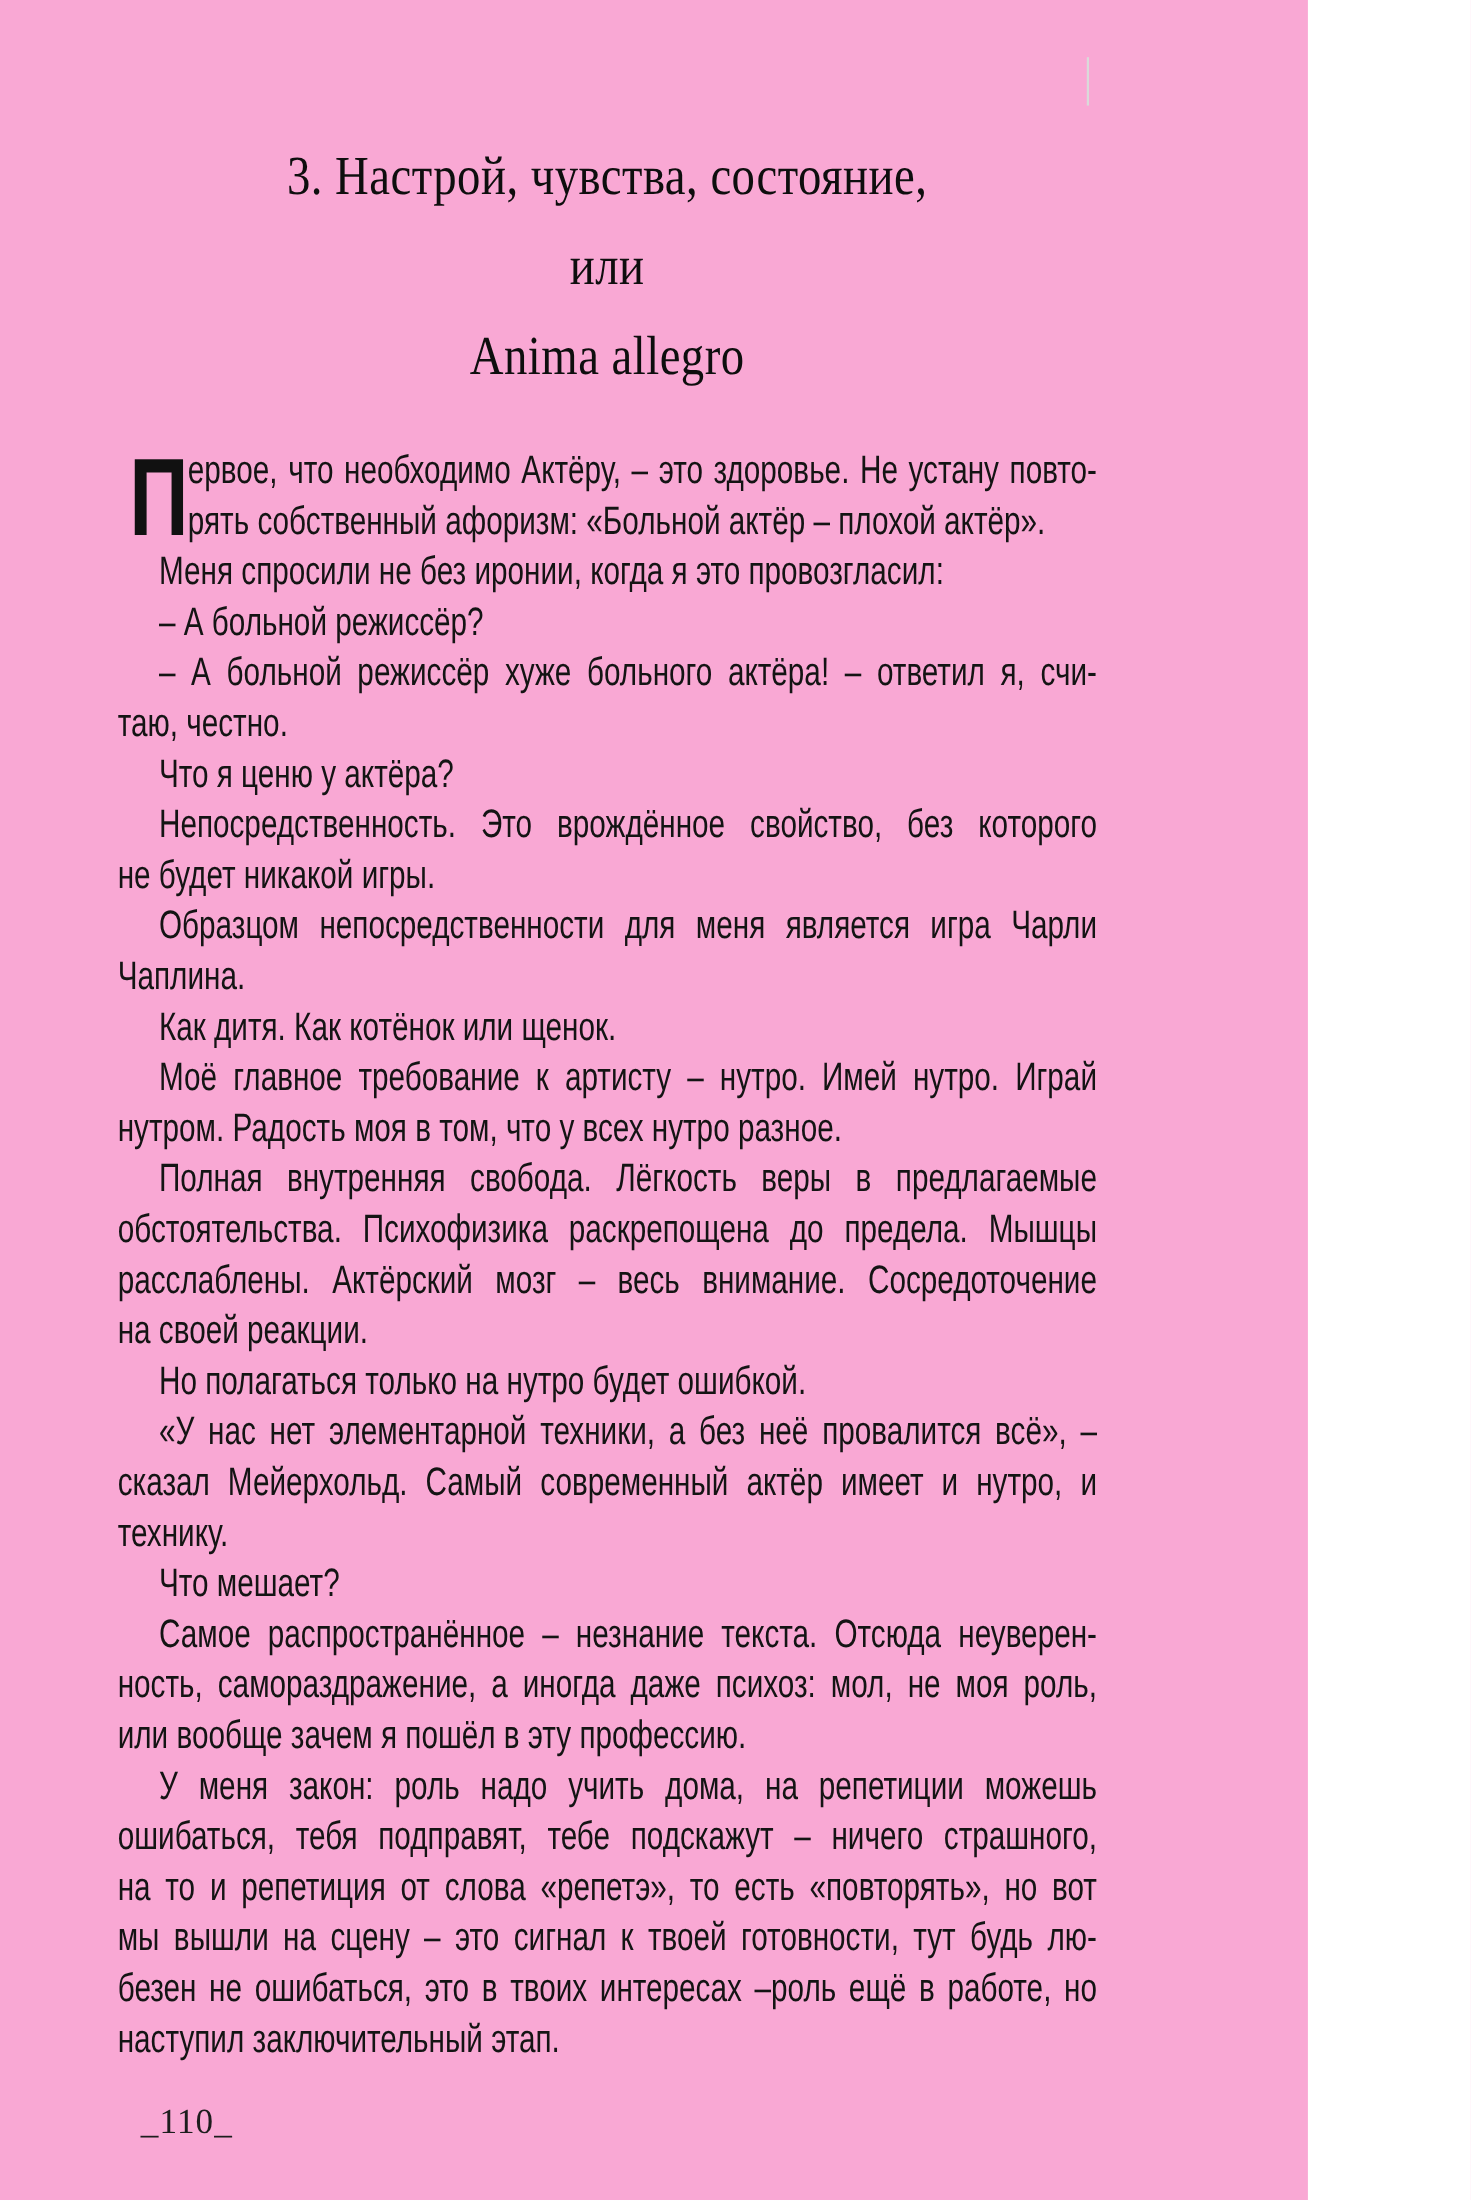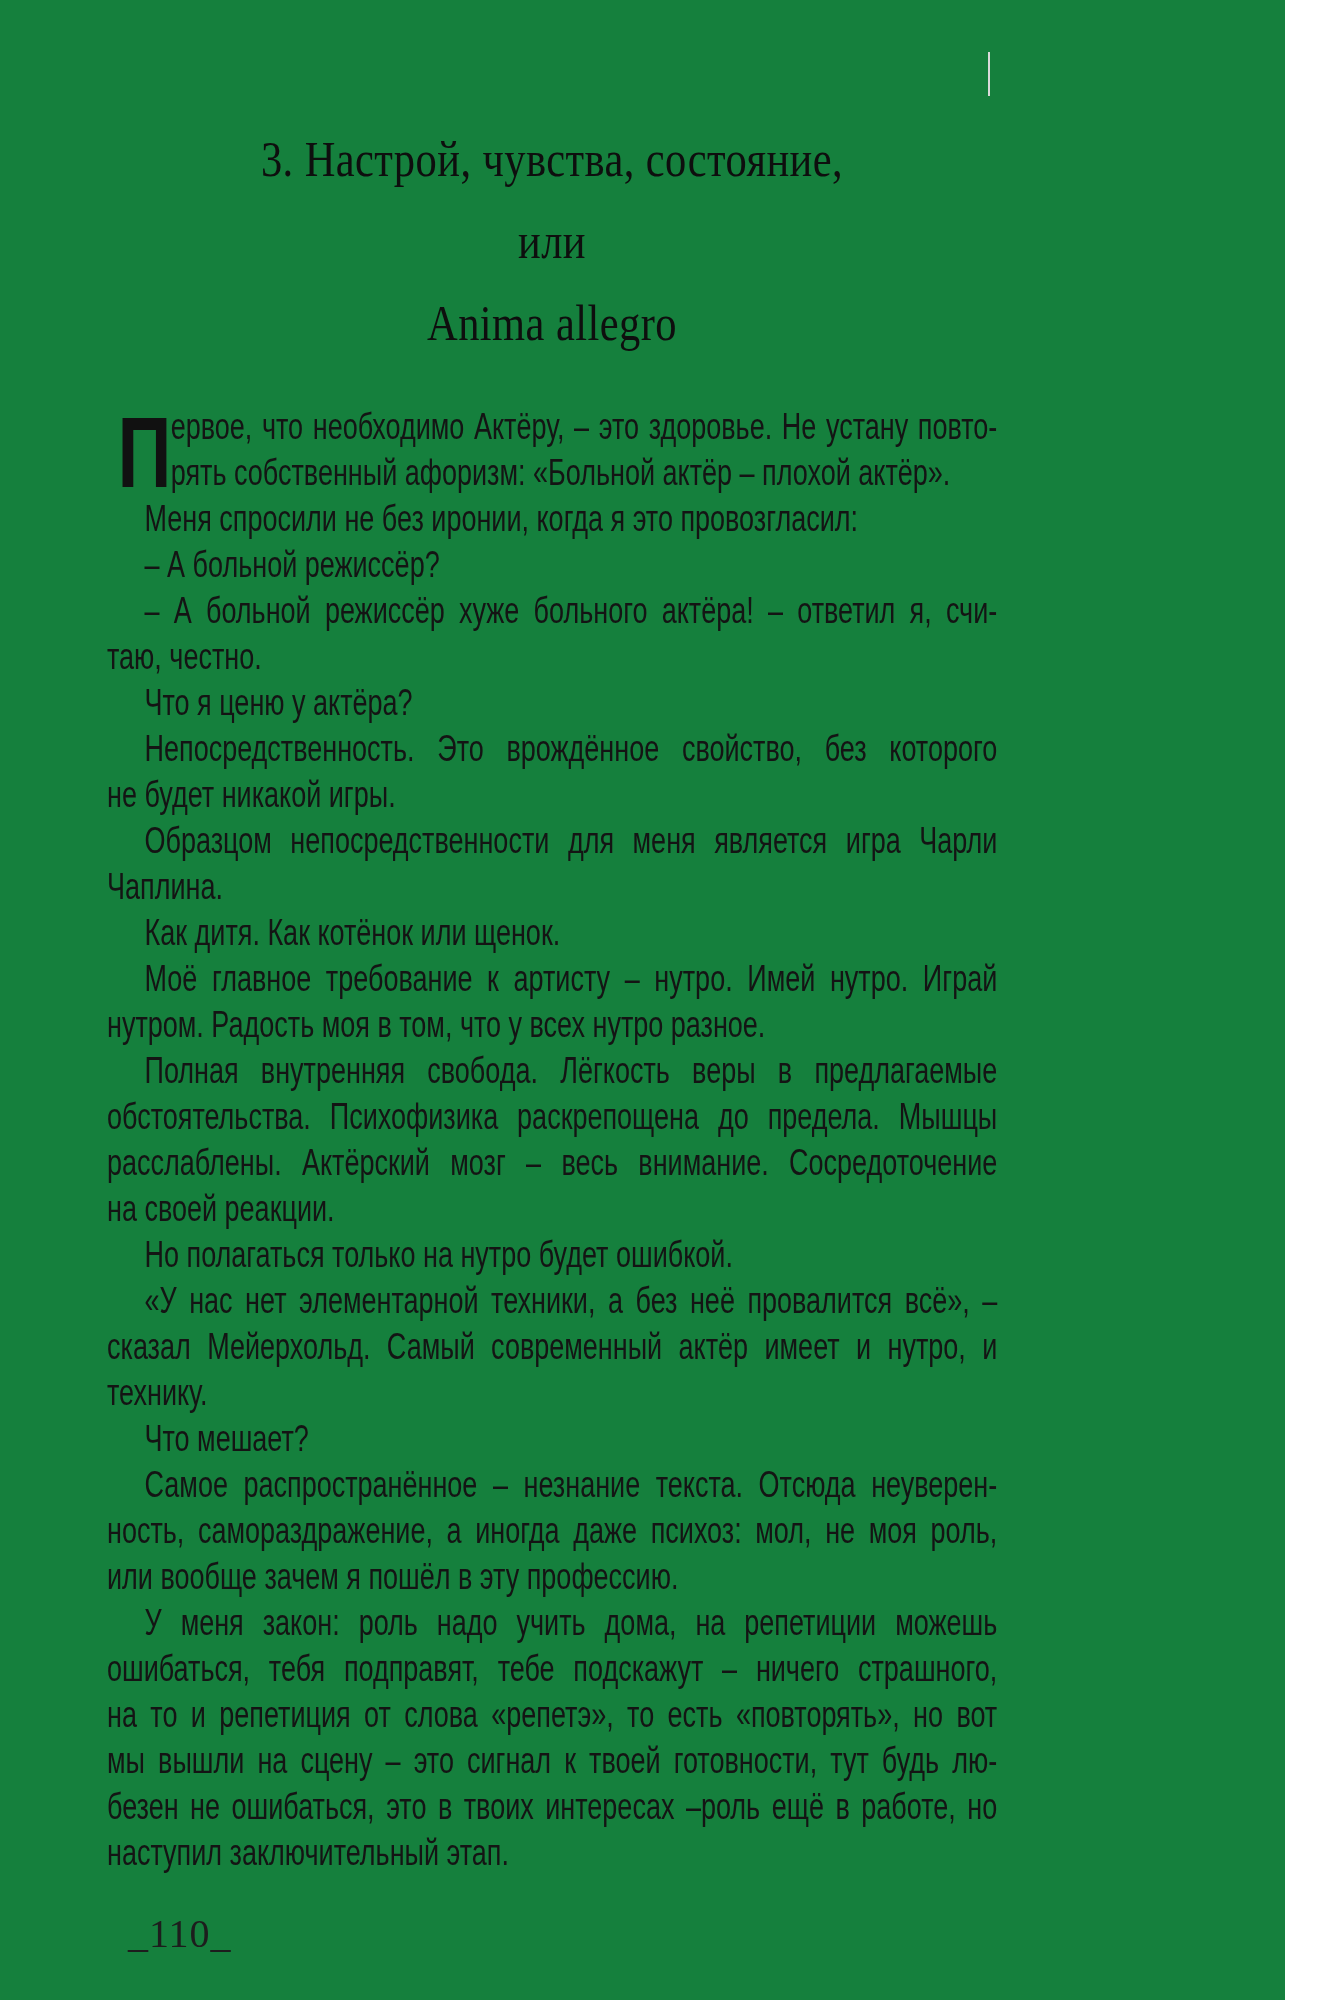--- a/index.html
+++ b/index.html
@@ -1,19 +1,19 @@
 <!DOCTYPE html>
 <html lang="ru"><head>
 <meta charset="utf-8">
 <style>
   html, body { margin:0; padding:0; background:#ffffff; }
   .page {
     position:relative;
-    width:1285px; height:2000px;
-    background:#15803d;
+    width:1189px; height:2000px;
+    background:#f9a8d4;
     color:#161616;
     font-family:"Liberation Sans","DejaVu Sans",sans-serif;
     overflow:hidden;
   }
   
   .scan-artifact {
     position:absolute; left:988px; top:52px;
     width:2px; height:44px; background:#dadada;
   }
   
@@ -42,21 +42,21 @@
   .drop-cap {
     float:left;
     width:63px; height:84px;
     margin:6px 8px 0 14px;
     font-size:100px; line-height:84px;
     font-weight:700; color:#111111;
   }
   .page-number {
     position:absolute; left:128px; top:1910px;
     font-family:"Liberation Serif","DejaVu Serif",serif;
-    font-size:40px; color:#1d1d1d; letter-spacing:1px;
+    font-size:32px; color:#1d1d1d; letter-spacing:1px;
   }
 </style>
 </head>
 <body>
 
 <div class="page">
 
   <div class="scan-artifact"></div>
 
   <header class="chapter-title">

